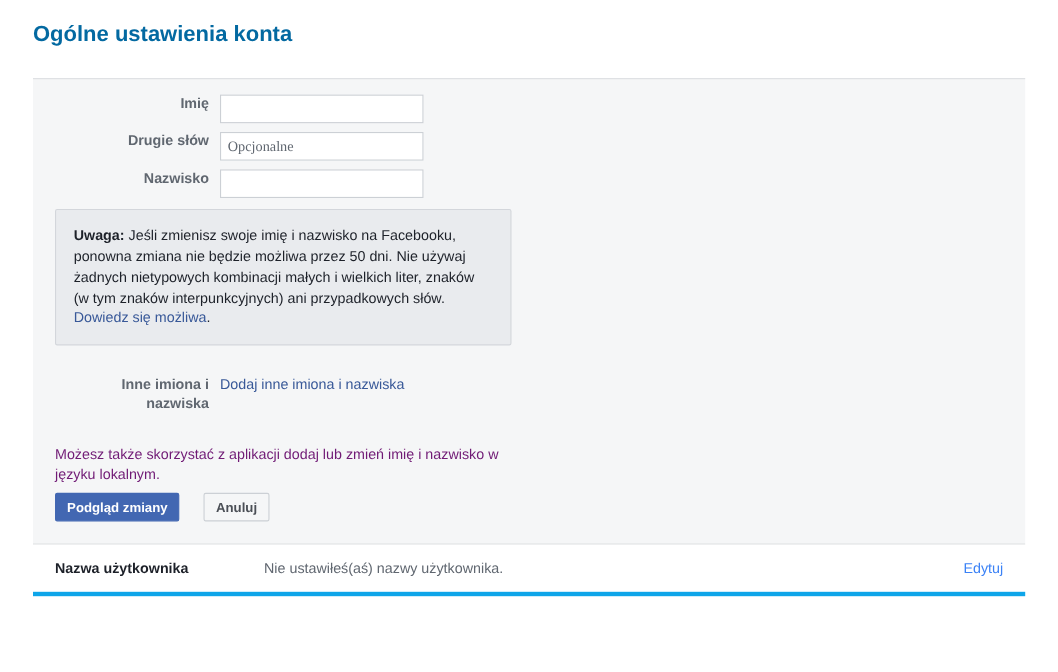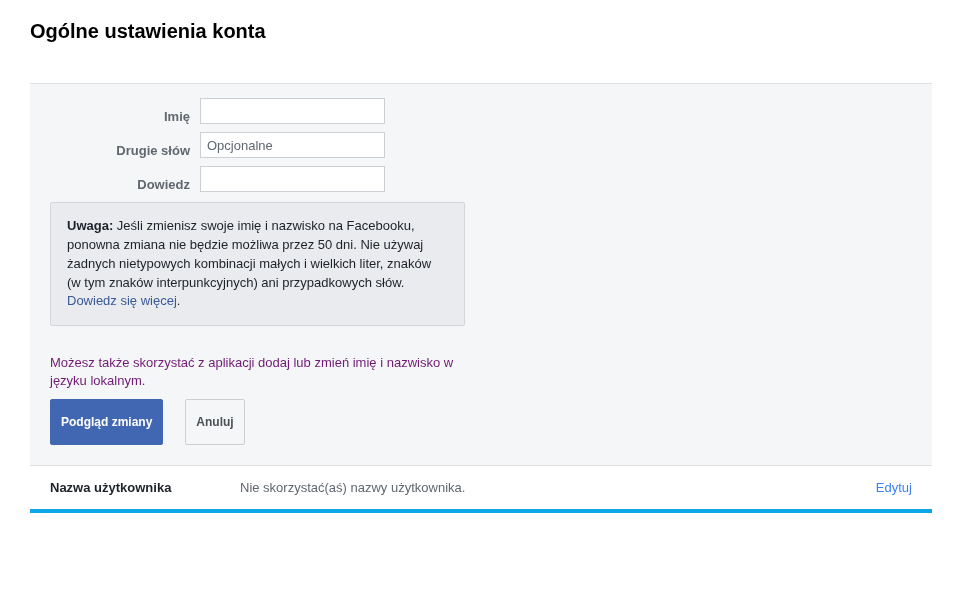--- a/index.html
+++ b/index.html
@@ -10,22 +10,22 @@
     body {
       font-family: Helvetica, Arial, sans-serif;
       font-size: 13px;
       color: #1d2129;
       background: #fff;
       padding: 20px 30px;
     }
     .page-title {
       font-size: 20px;
       font-weight: bold;
-      color: #000000;
-      margin-bottom: 40px;
+      color: #0369a1;
+      margin-bottom: 28px;
     }
     .section-expanded {
       background: #f5f6f7;
       border-top: 1px solid #dddfe2;
       padding: 14px 20px 20px 20px;
       display: flex;
     }
     .section-collapsed {
       border-top: 1px solid #dddfe2;
       border-bottom: 4px solid #0ea5e9;
@@ -49,40 +49,41 @@
       width: 60px;
       text-align: right;
     }
     .section-col-action a {
       color: #3b82f6;
       text-decoration: none;
       font-size: 13px;
     }
     .form-row {
       display: flex;
-      align-items: flex-end;
+      align-items: flex-start;
       margin-bottom: 8px;
     }
     .form-label {
       width: 150px;
       text-align: right;
       padding-right: 10px;
       font-weight: bold;
       color: #606770;
       font-size: 13px;
     }
     .form-input {
       width: 185px;
       height: 26px;
       border: 1px solid #ccd0d5;
       border-radius: 0;
       padding: 3px 6px;
       font-size: 13px;
       color: #1d2129;
       background: #fff;
+      font-family: Liberation Serif, serif;
     }
     .form-input::placeholder {
       color: #606770;
     }
     .notice-box {
       background: #e9ebee;
       border: 1px solid #d3d6db;
       padding: 14px 16px;
       margin-top: 10px;
       margin-bottom: 28px;
@@ -137,21 +138,21 @@
       padding: 5px 10px;
       cursor: pointer;
       border-radius: 2px;
     }
     .btn-secondary {
       background: #f5f6f7;
       color: #4b4f56;
       border: 1px solid #ccd0d5;
       font-weight: bold;
       font-size: 12px;
-      padding: 15px 10px;
+      padding: 5px 10px;
       cursor: pointer;
       border-radius: 2px;
     }
     .collapsed-value {
       font-size: 13px;
       color: #606770;
     }
   </style>
 </head>
 <body>
@@ -165,42 +166,48 @@
       <label class="form-label">Imię</label>
       <input type="text" class="form-input" placeholder="" style="">
     </div>
 
     <div class="form-row">
       <label class="form-label">Drugie słów</label>
       <input type="text" class="form-input" placeholder="Opcjonalne" style="">
     </div>
 
     <div class="form-row">
-      <label class="form-label">Dowiedz</label>
+      <label class="form-label">Nazwisko</label>
       <input type="text" class="form-input" placeholder="" style="">
     </div>
 
     <div class="notice-box">
-      <strong>Uwaga:</strong><span> Jeśli zmienisz swoje imię i nazwisko na Facebooku, ponowna zmiana nie będzie możliwa przez 50 dni. Nie używaj żadnych nietypowych kombinacji małych i wielkich liter, znaków (w tym znaków interpunkcyjnych) ani przypadkowych słów. </span><a href="#">Dowiedz się więcej</a><span>.</span>
-    </div>
-
+      <strong>Uwaga:</strong><span> Jeśli zmienisz swoje imię i nazwisko na Facebooku, ponowna zmiana nie będzie możliwa przez 50 dni. Nie używaj żadnych nietypowych kombinacji małych i wielkich liter, znaków (w tym znaków interpunkcyjnych) ani przypadkowych słów. </span><a href="#">Dowiedz się możliwa</a><span>.</span>
+    </div>
+
+    <div class="two-col-row">
+      <div class="two-col-label">Inne imiona i nazwiska</div>
+      <div class="two-col-value">
+        <a href="#">Dodaj inne imiona i nazwiska</a>
+      </div>
+    </div>
 
     <p class="helper-text">Możesz także skorzystać z aplikacji dodaj lub zmień imię i nazwisko w języku lokalnym.</p>
 
     <div class="button-row">
       <button class="btn-primary">Podgląd zmiany</button>
       <button class="btn-secondary">Anuluj</button>
     </div>
 
   </div>
 </div>
 
 <div class="section-collapsed">
   <div class="section-col-title">
     <h3>Nazwa użytkownika</h3>
   </div>
   <div class="section-col-body">
-    <span class="collapsed-value">Nie skorzystać(aś) nazwy użytkownika.</span>
+    <span class="collapsed-value">Nie ustawiłeś(aś) nazwy użytkownika.</span>
   </div>
   <div class="section-col-action">
     <a href="#">Edytuj</a>
   </div>
 </div>
 
 </body></html>

